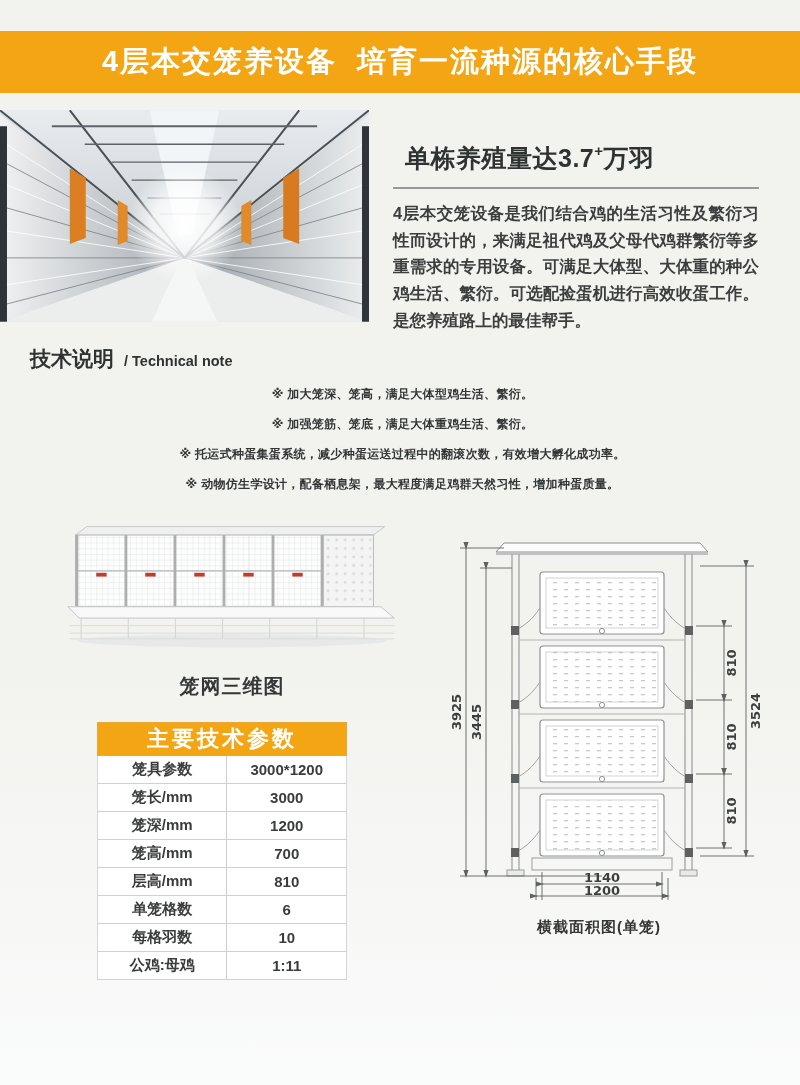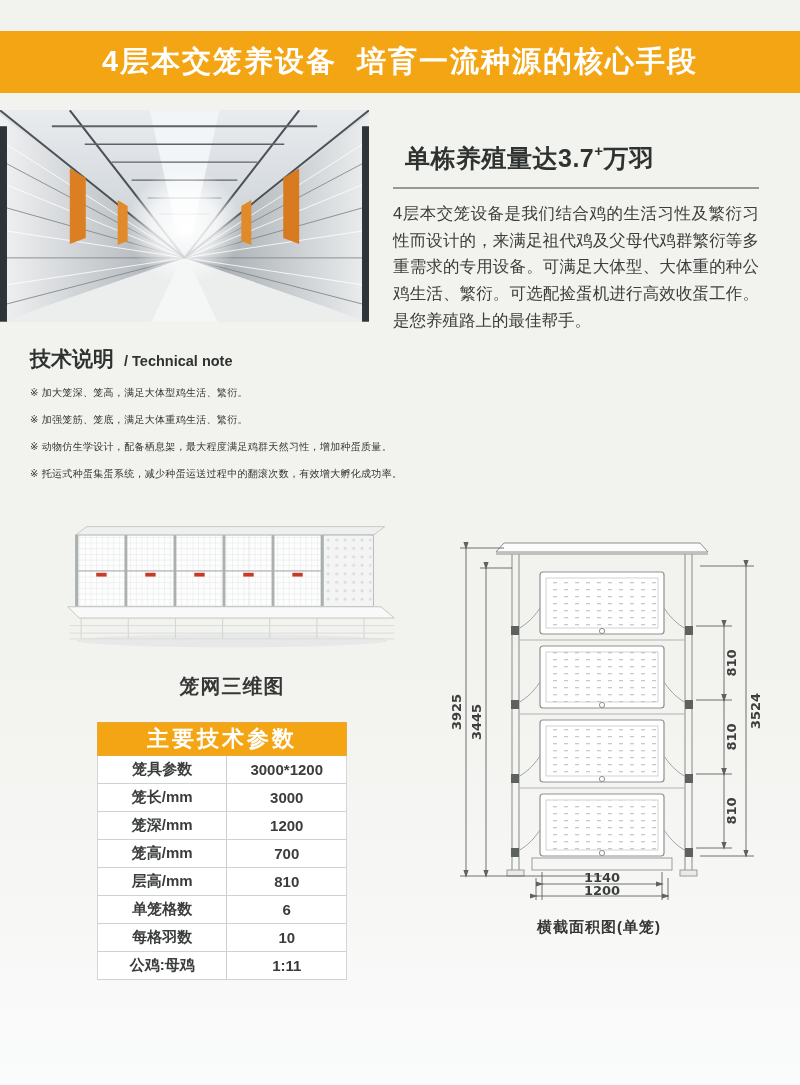--- a/index.html
+++ b/index.html
@@ -11,29 +11,29 @@
   .banner h1{margin:0;color:#ffffff;font-size:29px;font-weight:700;letter-spacing:2px;white-space:pre;}
 
   
   .hero{position:absolute;left:0;top:110px;width:369px;height:212px;overflow:hidden;}
 
   
   .intro{position:absolute;left:393px;top:130px;width:366px;}
   .intro h2{margin:12px;font-size:25px;font-weight:700;color:#2e3331;letter-spacing:.5px;}
   .intro h2 sup{font-size:15px;position:relative;top:-2px;}
   .intro .rule{height:2px;background:#96999a;margin-top:9px;width:100%;}
-  .intro p{margin:11px 0 0 0;font-size:16.5px;line-height:1.62;font-weight:400;color:#3b3e3c;text-align:justify;}
+  .intro p{margin:11px 0 0 0;font-size:16.5px;line-height:1.62;font-weight:700;color:#3b3e3c;text-align:justify;}
 
   
   .technote{position:absolute;left:30px;top:345px;width:745px;}
   .tn-head{display:flex;align-items:baseline;gap:10px;}
   .tn-zh{font-size:21px;font-weight:700;color:#2e3331;}
   .tn-en{font-size:14.5px;font-weight:700;color:#2e3331;}
   .technote ul{list-style:none;margin:13px 0 0 0;padding:0;}
-  .technote li{font-size:10px;font-weight:400;color:#323634;margin-bottom:13px;letter-spacing:.3px;}
+  .technote li{font-size:12px;font-weight:700;color:#323634;margin-bottom:13px;letter-spacing:.3px;text-align:center;}
 
   
   .fig3d{position:absolute;left:52px;top:520px;width:360px;margin:0;text-align:center;}
   .fig3d figcaption{margin-top:17px;font-size:20px;font-weight:700;color:#343735;letter-spacing:1px;}
   .figsec{position:absolute;left:452px;top:538px;width:348px;margin:0;text-align:center;}
   .figsec figcaption{margin-top:4px;margin-right:54px;font-size:15px;font-weight:600;color:#343735;letter-spacing:1px;}
 
   
   .params{position:absolute;left:97px;top:722px;width:250px;border-collapse:collapse;background:#ffffff;border:1px solid #d2d7da;}
   .params th{background:#F3A513;color:#ffffff;font-size:22px;font-weight:700;letter-spacing:3px;height:27px;border:1px solid #e8a83c;}
@@ -130,22 +130,22 @@
   </section>
 
   <section class="technote">
     <div class="tn-head">
       <span class="tn-zh">技术说明</span>
       <span class="tn-en">/ Technical note</span>
     </div>
     <ul>
       <li>※ 加大笼深、笼高，满足大体型鸡生活、繁衍。</li>
       <li>※ 加强笼筋、笼底，满足大体重鸡生活、繁衍。</li>
+      <li>※ 托运式种蛋集蛋系统，减少种蛋运送过程中的翻滚次数，有效增大孵化成功率。</li>
       <li>※ 动物仿生学设计，配备栖息架，最大程度满足鸡群天然习性，增加种蛋质量。</li>
-      <li>※ 托运式种蛋集蛋系统，减少种蛋运送过程中的翻滚次数，有效增大孵化成功率。</li>
     </ul>
   </section>
 
   <figure class="fig3d">
     <svg width="360" height="132" viewBox="0 0 360 140">
       <defs>
         <pattern id="mesh" width="6" height="6" patternUnits="userSpaceOnUse">
           <path d="M0 0H6M0 0V6" stroke="#d3d6d5" stroke-width=".6" fill="none"></path>
         </pattern>
         <pattern id="holes" width="9" height="9" patternUnits="userSpaceOnUse">

